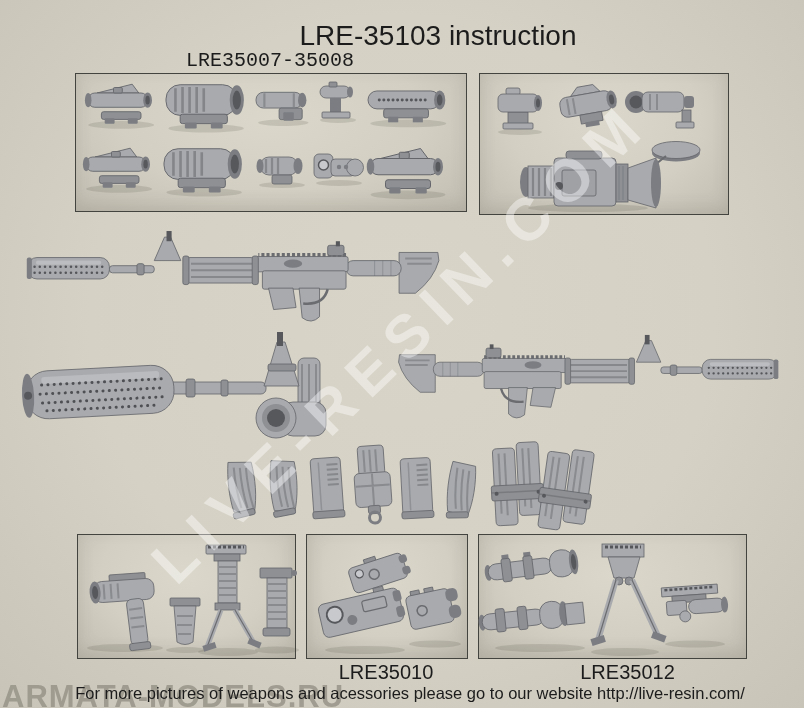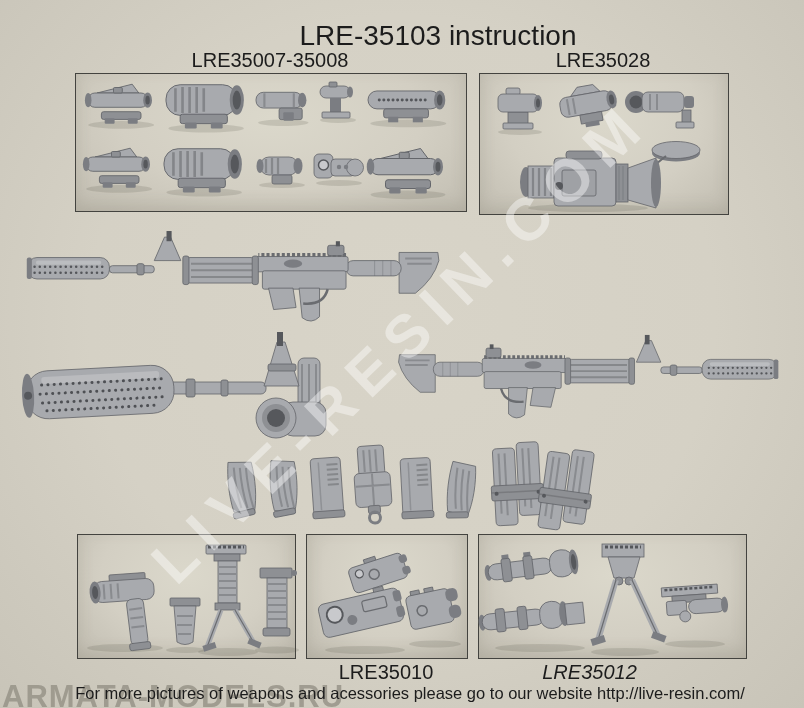--- a/index.html
+++ b/index.html
@@ -393,22 +393,21 @@
         <rect class="pb" x="4" y="14" width="20" height="14" rx="2"></rect>
         <rect class="pb" x="26" y="14" width="36" height="14" rx="7"></rect>
         <ellipse class="pd" cx="62" cy="21" rx="3.5" ry="8"></ellipse>
         <circle class="pb" cx="22" cy="30" r="5.5"></circle>
       </g>
     </g>
   </svg>
 
   <h1 class="title">LRE-35103 instruction</h1>
 
-  <div class="set-label" style="left:75px;top:49px;width:390px;">LRE35007-35008</div>
-  <div class="set-label" style="left:479px;top:49px;width:248px;">LRE35028</div>
+  <div class="set-label" style="left:75px;top:49px;width:390px;font-family:Liberation Mono, monospace;">LRE35007-35008</div>
   <div class="set-label" style="left:306px;top:661px;width:160px;">LRE35010</div>
-  <div class="set-label" style="left:456px;top:661px;width:267px;font-style:italic;">LRE35012</div>
+  <div class="set-label" style="left:494px;top:661px;width:267px;">LRE35012</div>
 
   <div class="footer">For more pictures of weapons and acessories please go to our website http://live-resin.com/</div>
 
   <div class="wm-diag">LIVE-RESIN.COM</div>
   <div class="wm-corner">ARMATA-MODELS.RU</div>
 </div>
 
 </body></html>

